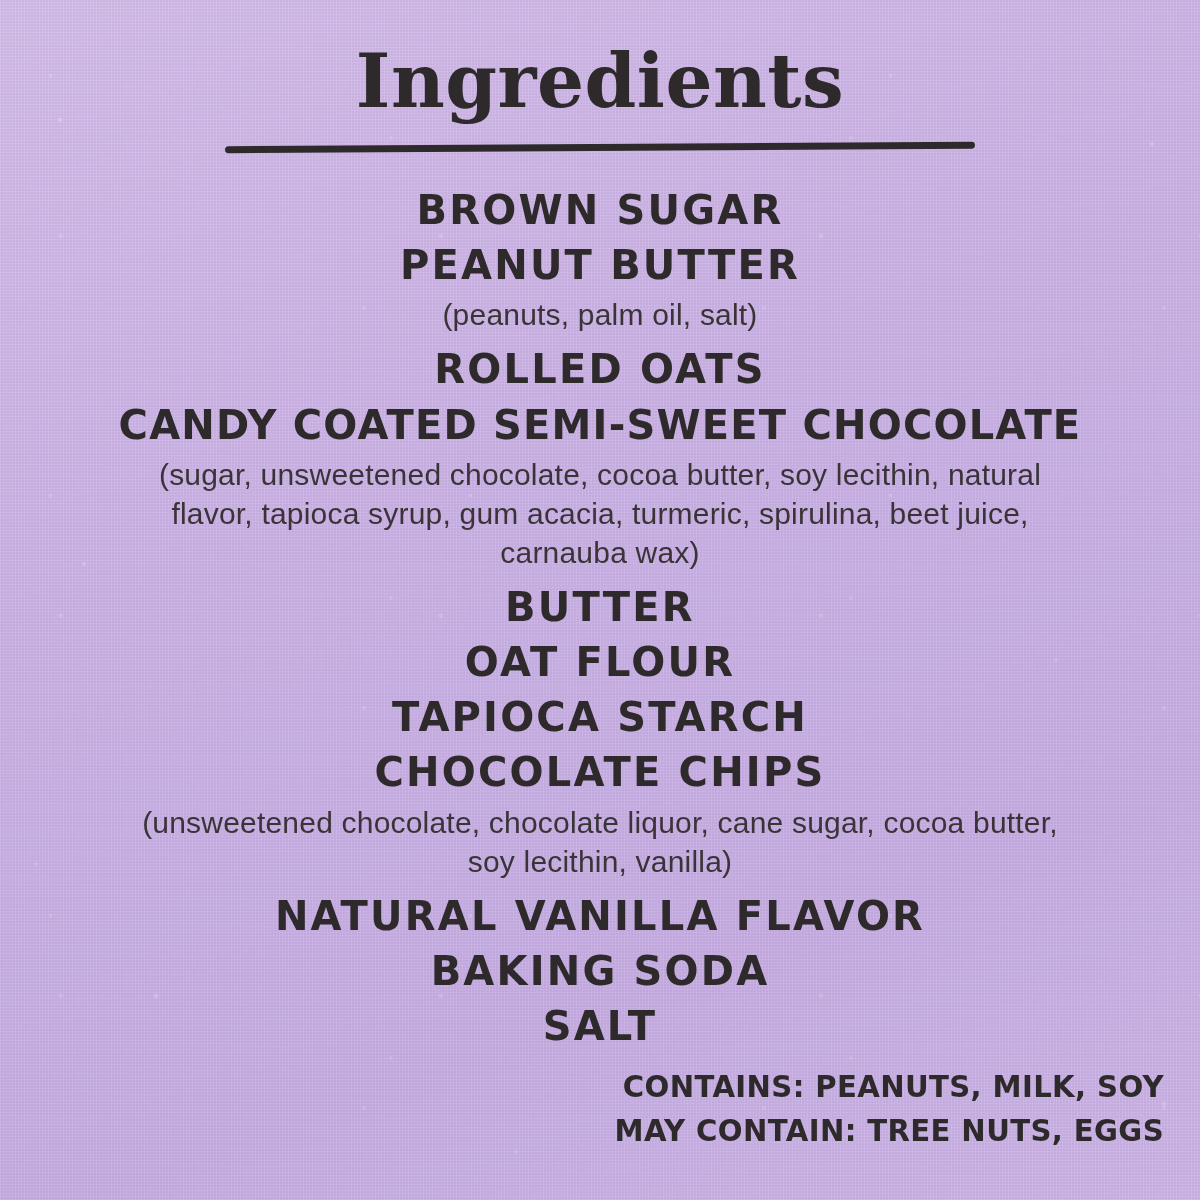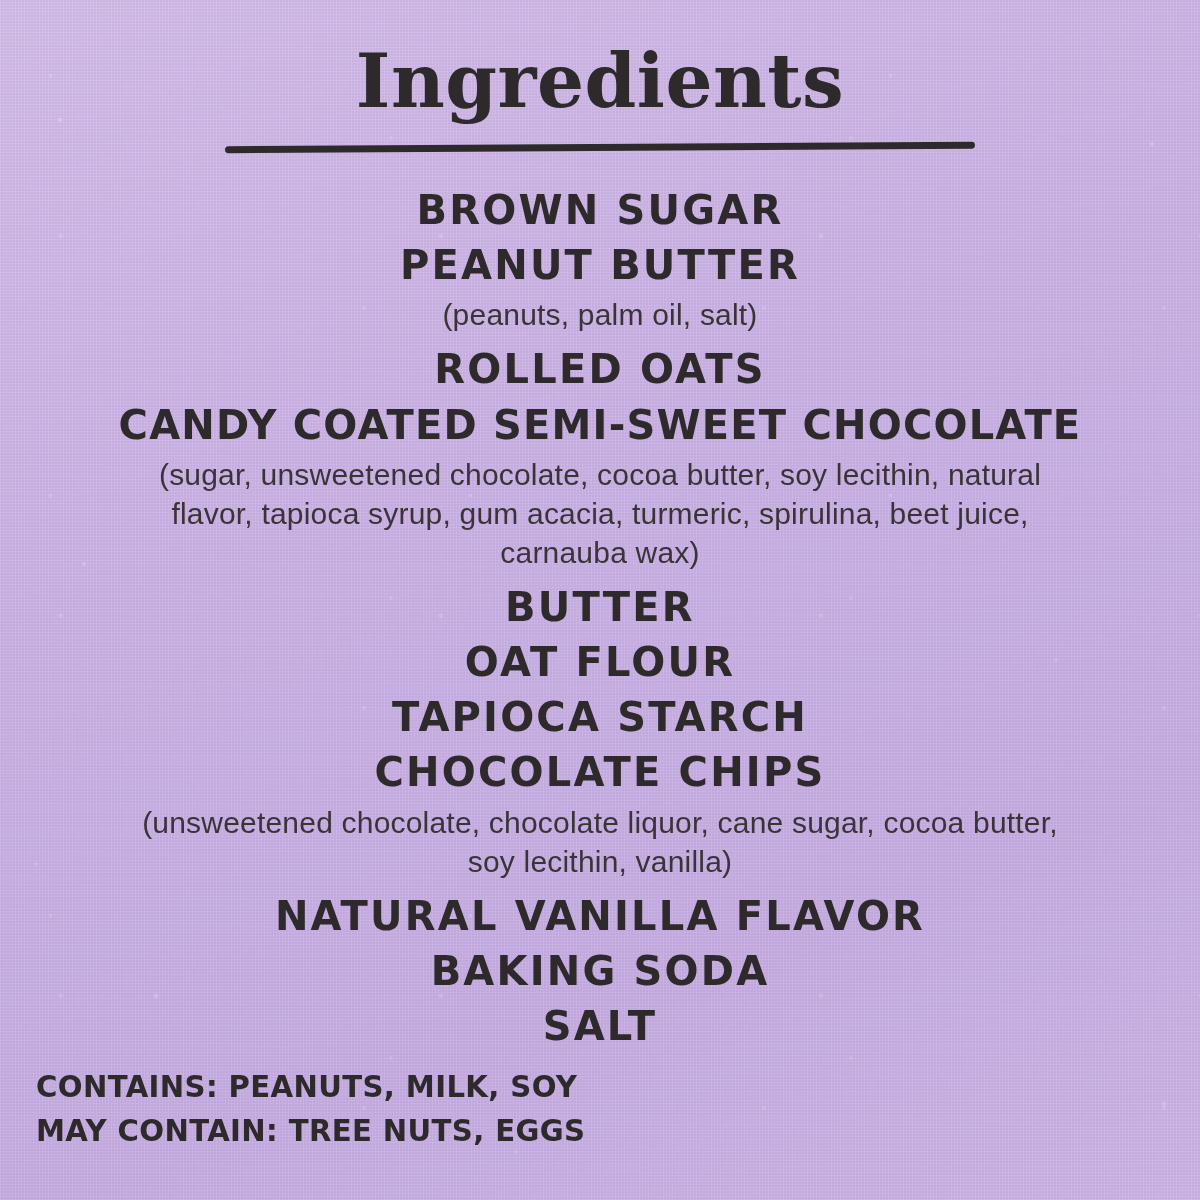--- a/index.html
+++ b/index.html
@@ -90,21 +90,21 @@
     line-height: 1.3;
     margin: 0 auto 10px auto;
     max-width: 950px;
     letter-spacing: 0.2px;
   }
   .allergens {
     position: absolute;
     left: 0;
     right: 0;
     bottom: 48px;
-    text-align: left;
+    text-align: right;
   }
   .allergen-line {
     font-family: "DejaVu Sans", sans-serif;
     font-weight: 700;
     font-size: 31px;
     letter-spacing: 0.4px;
     color: #2e2a2c;
     line-height: 1.4;
     transform: scaleX(0.94);
   }

